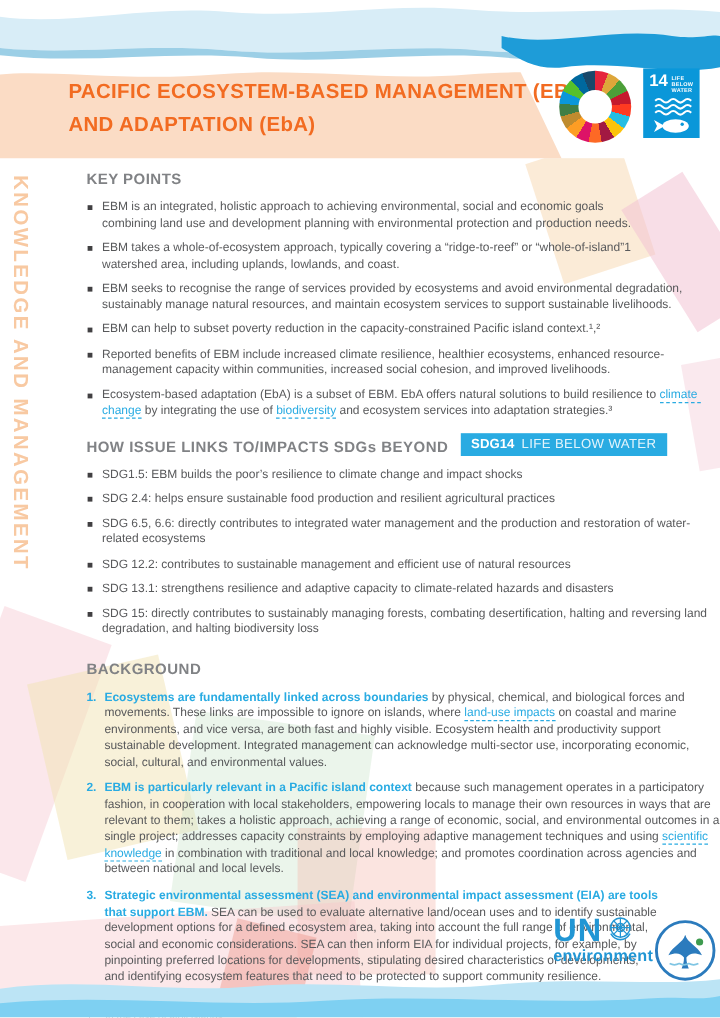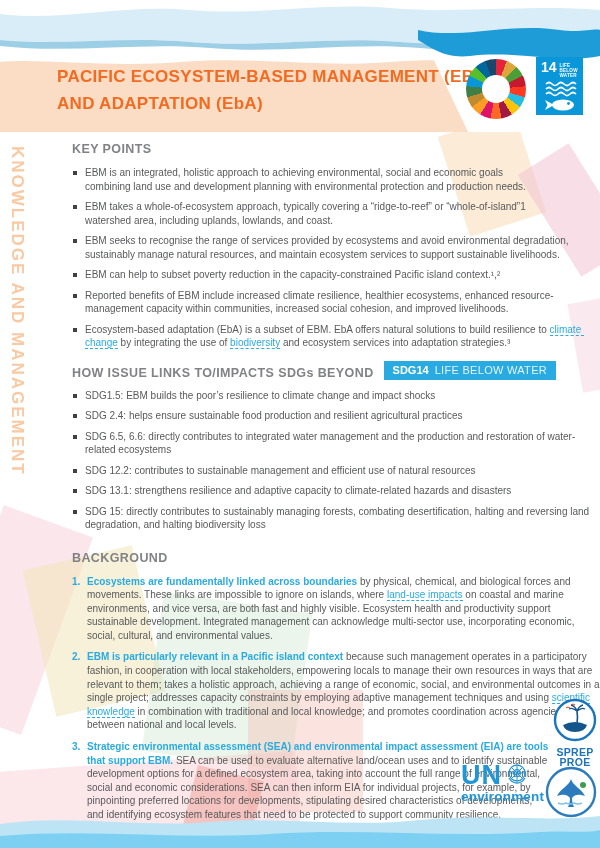--- a/index.html
+++ b/index.html
@@ -191,33 +191,20 @@
         </div>
       </div>
 
     <div class="dashed-rule"></div>
     <div class="footnote">
       <span>1</span>
       <span>In the case of atoll islands</span>
     </div>
   </div>
 
-  <div class="sprep-logo">
-    <svg width="44" height="44" viewBox="0 0 44 44">
-      <circle cx="22" cy="22" r="20" fill="#fff" stroke="#1B75BB" stroke-width="2.4"></circle>
-      <path d="M10,27 q12,-6 24,0 q-2,7 -12,7 q-10,0 -12,-7 Z" fill="#14568C"></path>
-      <path d="M24,13 q1,6 0,13" stroke="#14568C" stroke-width="1.6" fill="none"></path>
-      <path d="M24,13 q-5,-4 -8,-2 M24,13 q5,-4 8,-2 M24,13 q-2,-5 -6,-6 M24,13 q2,-5 6,-6" stroke="#14568C" stroke-width="1.3" fill="none"></path>
-      <path d="M13,10 q2,-2 4,0 M18,7 q2,-2 4,0" stroke="#D93A2B" stroke-width="1" fill="none"></path>
-    </svg>
-    <div class="sprep-text">
-      <div>SPREP</div>
-      <div>PROE</div>
-    </div>
-  </div>
 
   <div class="whale-logo">
     <svg width="52" height="52" viewBox="0 0 52 52">
       <circle cx="26" cy="26" r="24" fill="#fff" stroke="#2B7BBD" stroke-width="2.4"></circle>
       <path d="M26,13 C24,20 16,22 12,30 C18,28 22,28 25,32 C25,36 24,39 23,41 L29,41 C28,39 27,36 27,32 C30,28 34,28 40,30 C36,22 28,20 26,13 Z" fill="#2B7BBD"></path>
       <circle cx="38" cy="19" r="3" fill="#3E9B4F"></circle>
       <path d="M13,37 q4,2 8,0 q4,2 8,0 q4,2 8,0" stroke="#7FC5E3" stroke-width="1.4" fill="none"></path>
     </svg>
   </div>
 

